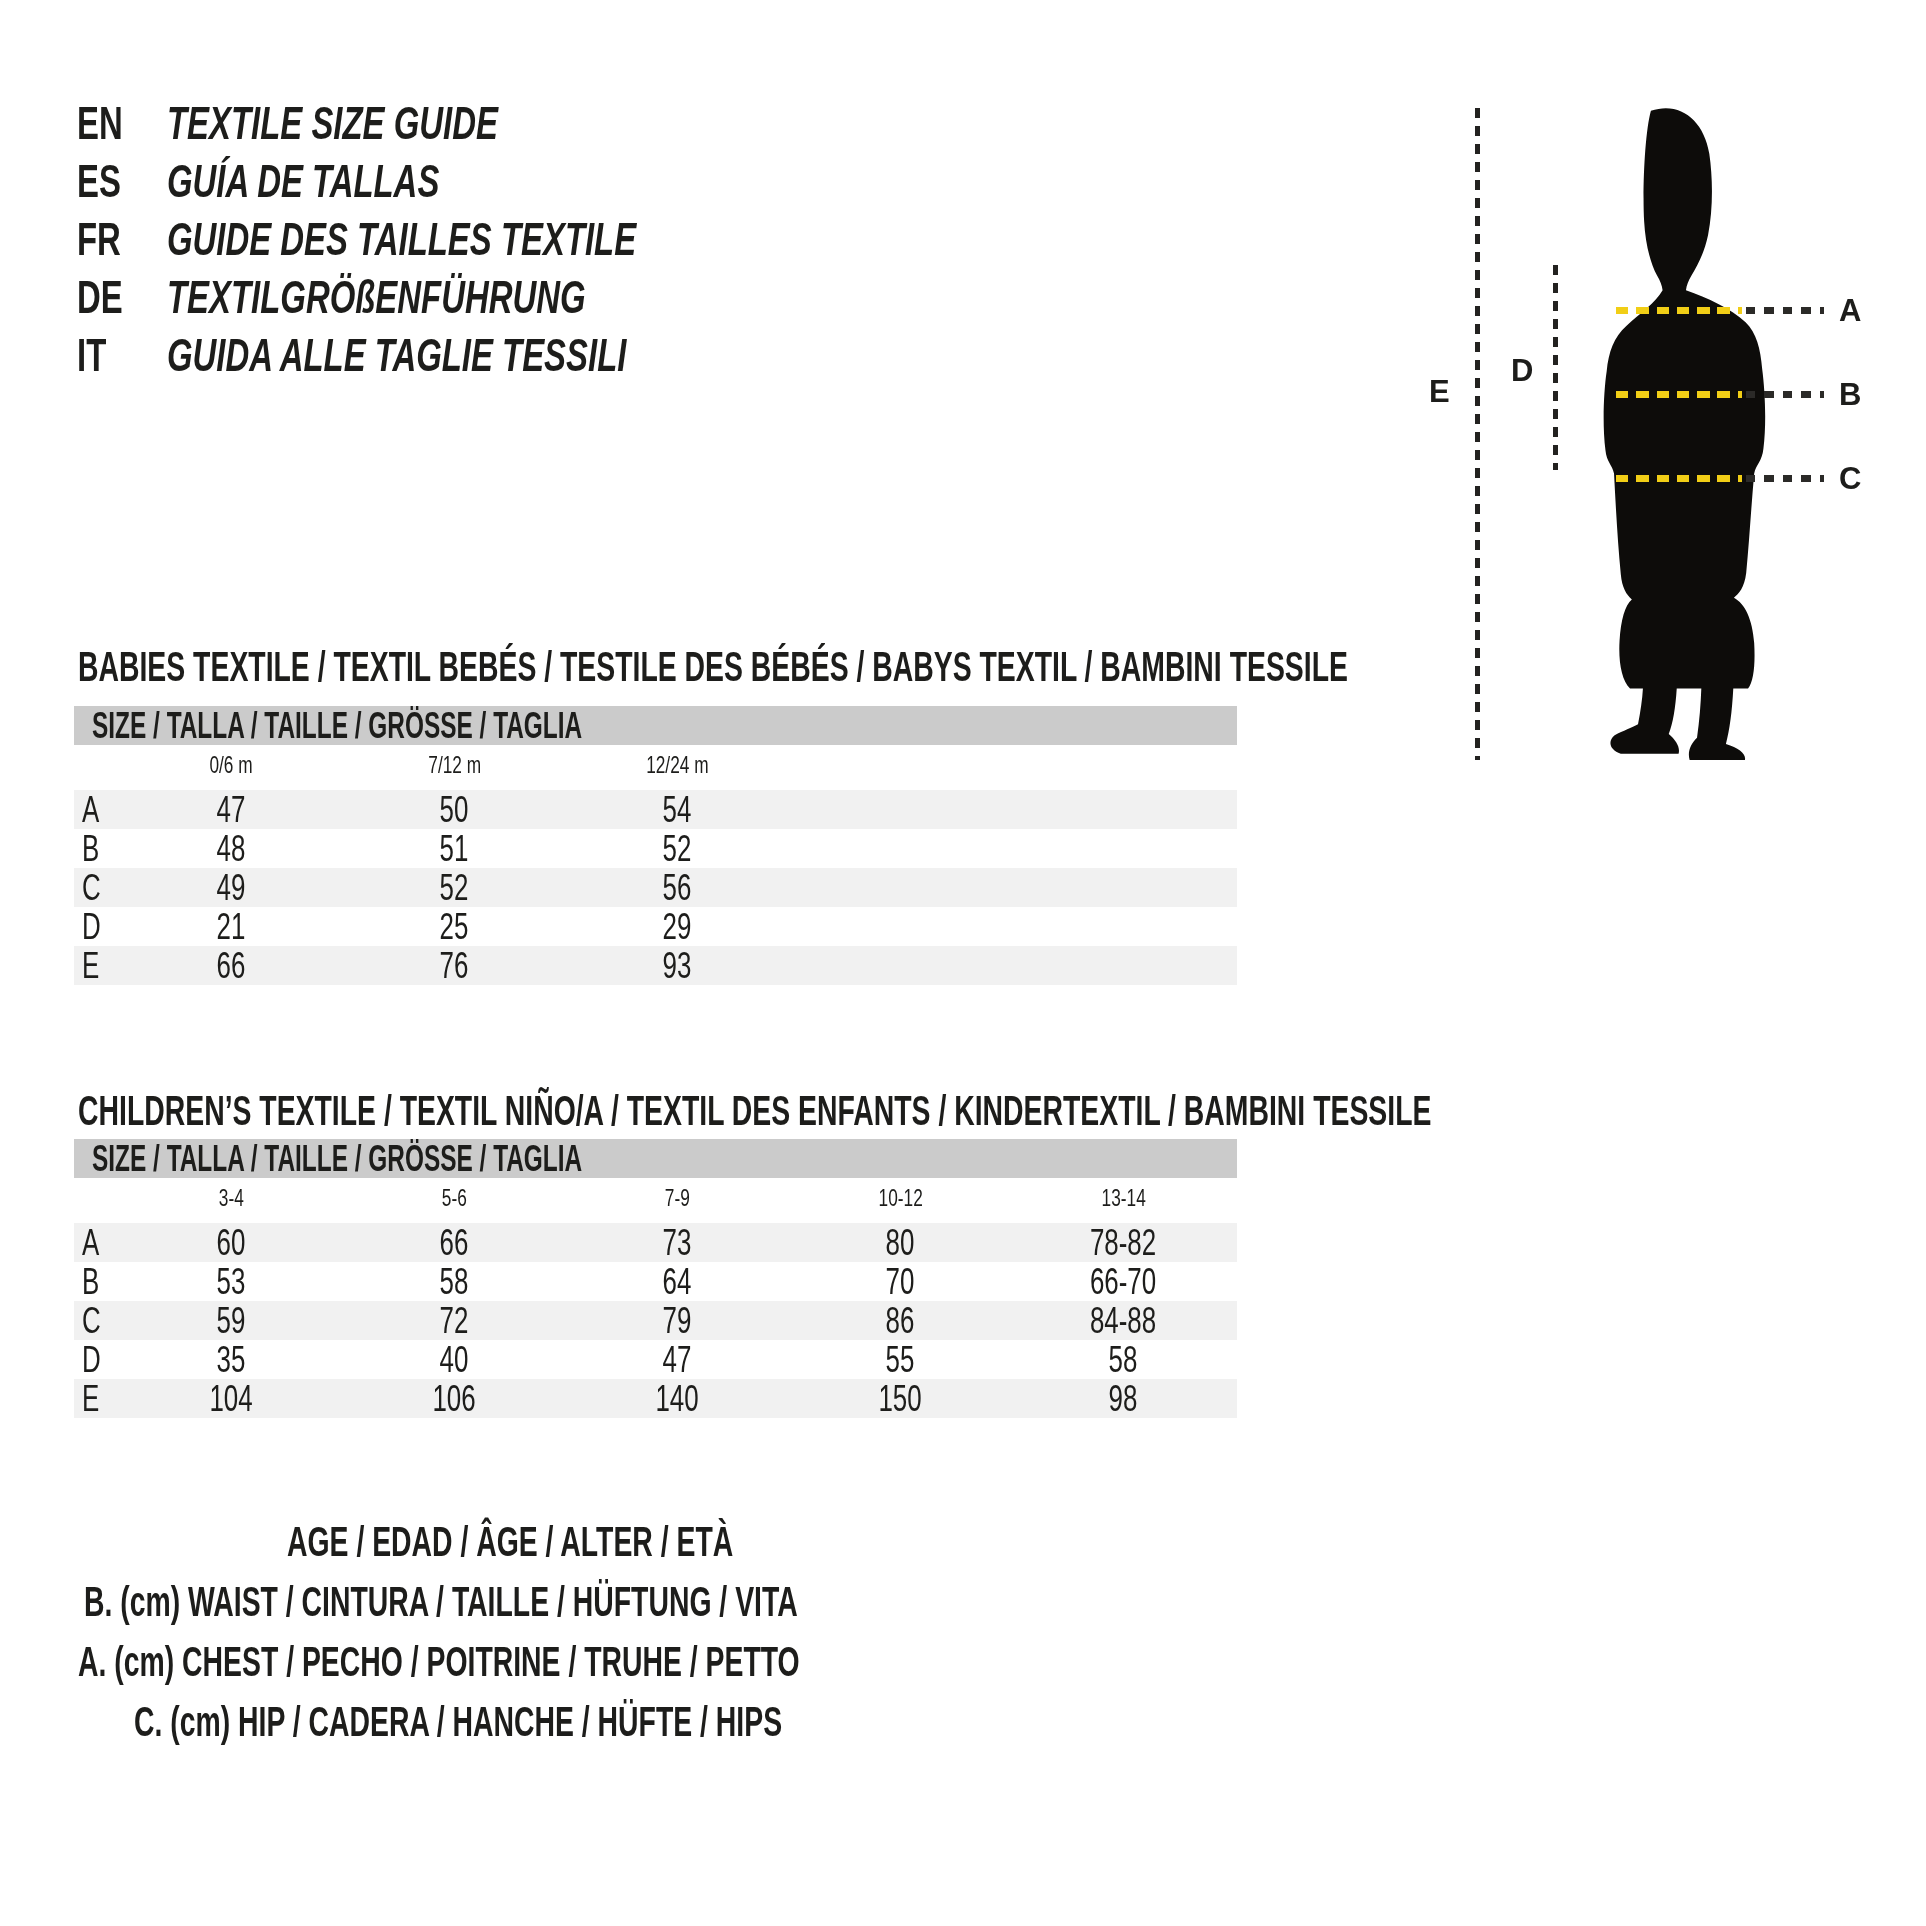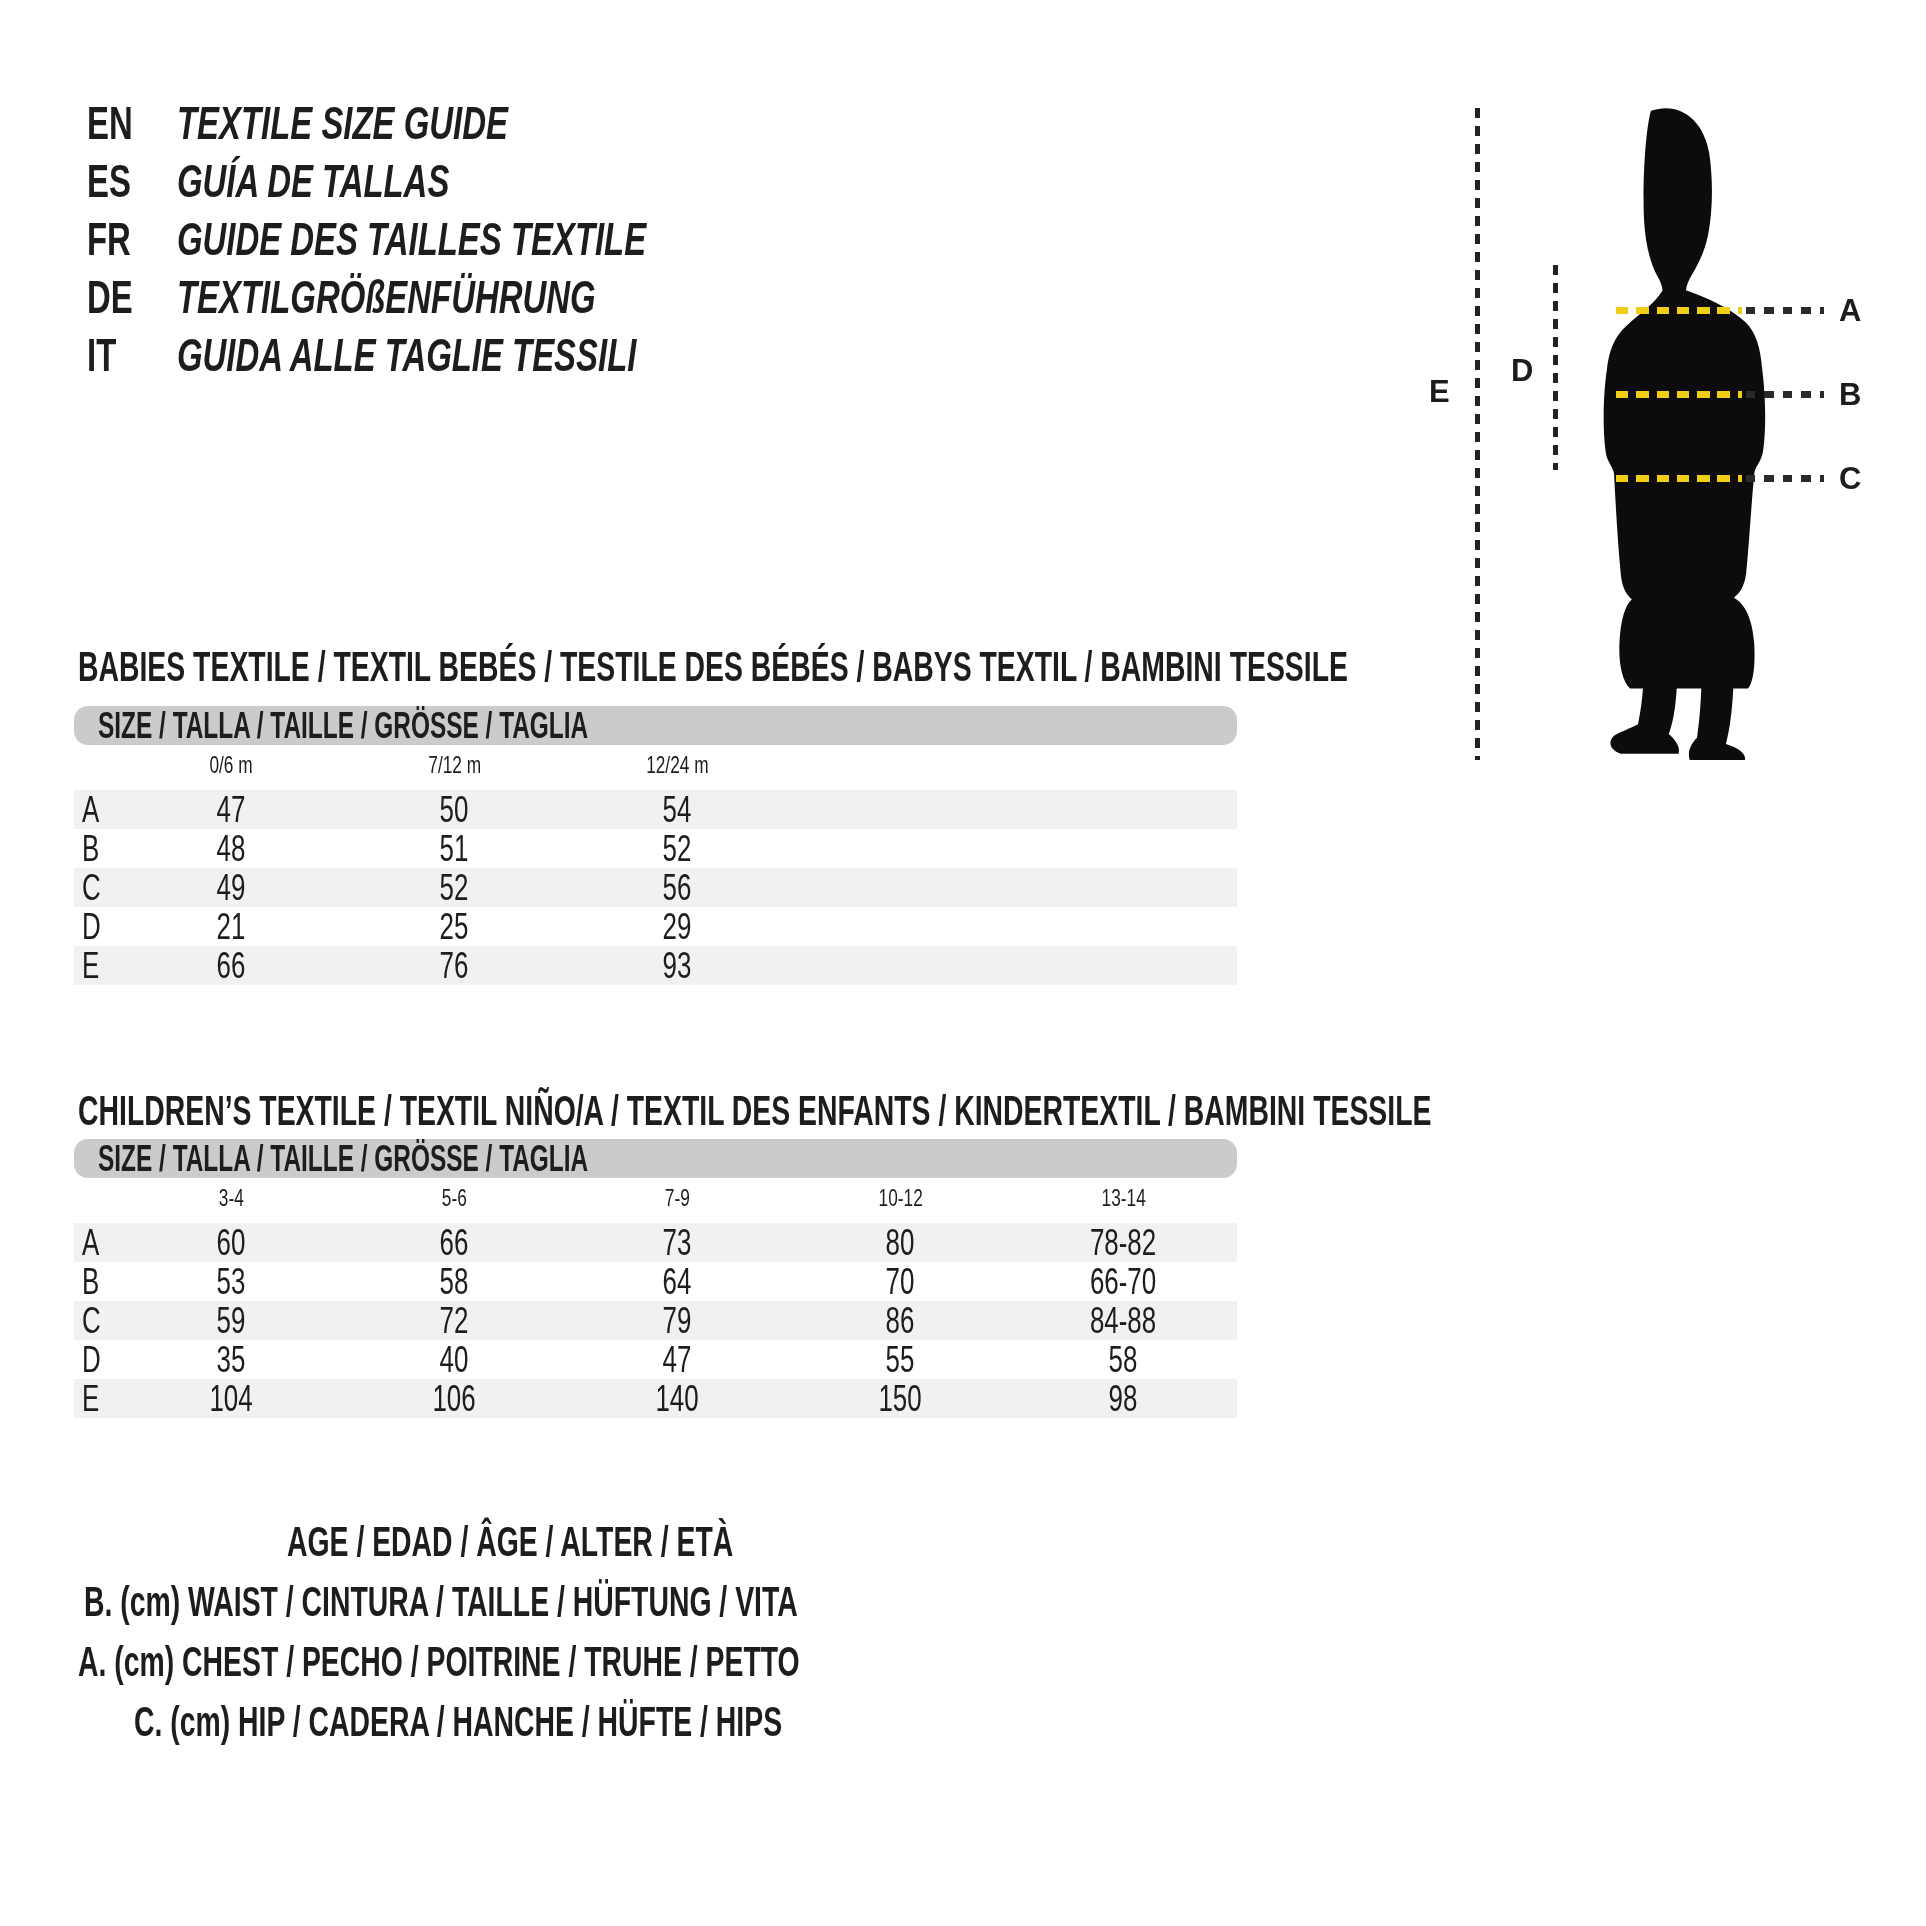--- a/index.html
+++ b/index.html
@@ -15,21 +15,21 @@
 
   
   .cx   { display:inline-block; transform:scaleX(.66); transform-origin:0 50%; white-space:nowrap; }
   .cx70 { display:inline-block; transform:scaleX(.70); transform-origin:0 50%; white-space:nowrap; }
   .cxc  { display:inline-block; transform:scaleX(.72); transform-origin:50% 50%; white-space:nowrap; }
   .cxl  { display:inline-block; transform:scaleX(.72); transform-origin:0 50%; white-space:nowrap; }
 
   
   .lang-block { left:77px; top:94px; }
   .lang-row { height:58px; line-height:58px; font-size:47px; font-weight:700; }
-  .lang-code { display:inline-block; width:90px; vertical-align:top;margin-left:10px; }
+  .lang-code { display:inline-block; width:90px; vertical-align:top; }
   .lang-title { display:inline-block; vertical-align:top;font-style:italic; }
 
   
   .vdash {
     width:5px;
     background:repeating-linear-gradient(180deg, #232220 0 10px, transparent 10px 18px);
   }
   .e-line { left:1475px; top:108px;  height:652px; }
   .d-line { left:1553px; top:265px;  height:205px; }
   .hdash-y {
@@ -58,22 +58,22 @@
   .babies-heading   { left:78px; top:643px; }
   .children-heading { left:78px; top:1087px; }
 
   
   .size-table { left:74px; width:1163px; }
   .babies-table   { top:706px; }
   .children-table { top:1139px; }
   .size-bar {
     height:39px; line-height:39px;
     background:#cbcbcb;
-    padding-left:24px;
-    font-size:37px; font-weight:700;border-radius:14px;
+    padding-left:18px;
+    font-size:37px; font-weight:700;
   }
   .col-row { height:45px; line-height:39px; display:flex; font-size:24px; font-weight:400; }
   .trow    { height:39px; line-height:39px; display:flex; font-size:36px; font-weight:400; }
   .trow.alt { background:#f1f1f1; }
   .rlabel { width:46px; padding-left:8px; box-sizing:border-box; }
   .tcell  { width:223px; text-align:center; }
 
   
   .legend-block { left:78px; top:1511px;text-align:center; }
   .legend-line { height:60px; line-height:60px; font-size:43px; font-weight:700; }

